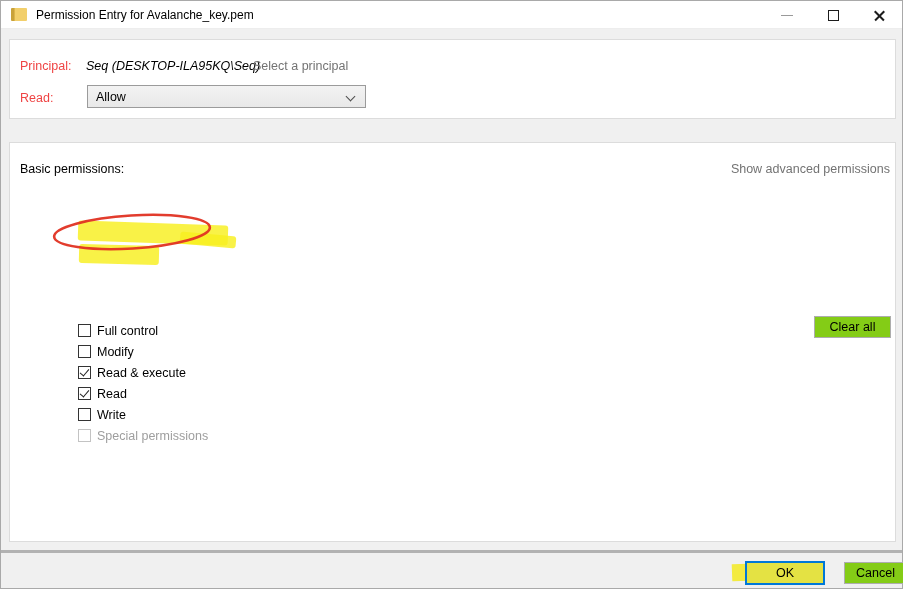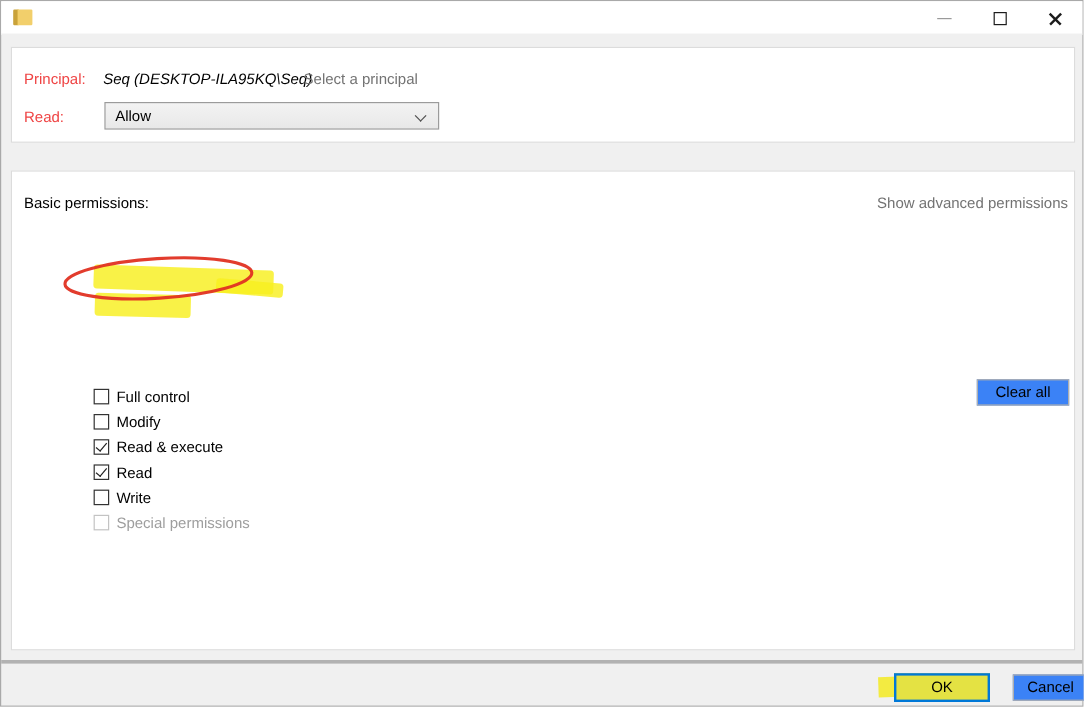--- a/index.html
+++ b/index.html
@@ -64,21 +64,21 @@
 
   
   .hl { position:absolute; background:#f8ef1e; opacity:0.82; border-radius:3px; z-index:1; }
   .hl-rx { left:68px; top:80px; width:150px; height:20px; transform:rotate(2deg); }
   .hl-rx-tail { left:170px; top:91px; width:56px; height:12px; transform:rotate(5deg); }
   .hl-read { left:69px; top:102px; width:80px; height:19px; transform:rotate(1.5deg); }
 
   
   .red-ellipse { position:absolute; left:32px; top:62px; z-index:3; pointer-events:none; }
 
-  .btn { background:#3b82f6; border:1px solid #adadad; display:flex; align-items:center;
+  .btn { background:#84cc16; border:1px solid #adadad; display:flex; align-items:center;
     justify-content:center; cursor:pointer; font-size:12.5px; color:#000; }
   #clear-all-btn { position:absolute; left:804px; top:173px; width:77px; height:22px; }
 
   
   .footer-divider { position:absolute; left:0; top:549px; width:901px; height:3px; background:#b2b2b2; }
   #ok-btn { position:absolute; left:744px; top:560px; width:80px; height:24px;
     border:2px solid #0078d7; background:#e4e243; z-index:2; }
   .ok-hl-tail { position:absolute; left:731px; top:563px; width:17px; height:17px;
     background:#f3ea2e; opacity:.9; transform:rotate(-2deg); z-index:1; }
   #cancel-btn { position:absolute; left:843px; top:561px; width:63px; height:22px; }
@@ -86,20 +86,21 @@
 </head>
 <body>
 
 <div id="window">
 
   <div class="titlebar">
     <div class="app-icon">
         <span class="back"></span>
         <span class="front"></span>
       </div>
+    <div class="title-text">Permission Entry for Avalanche_key.pem</div>
     <div class="win-controls">
       <div class="win-btn btn-min">
           <span class="glyph-min"></span>
         </div>
       <div class="win-btn btn-max">
           <span class="glyph-max"></span>
         </div>
       <div class="win-btn btn-close">
           <span class="glyph-close">
             <i></i>

